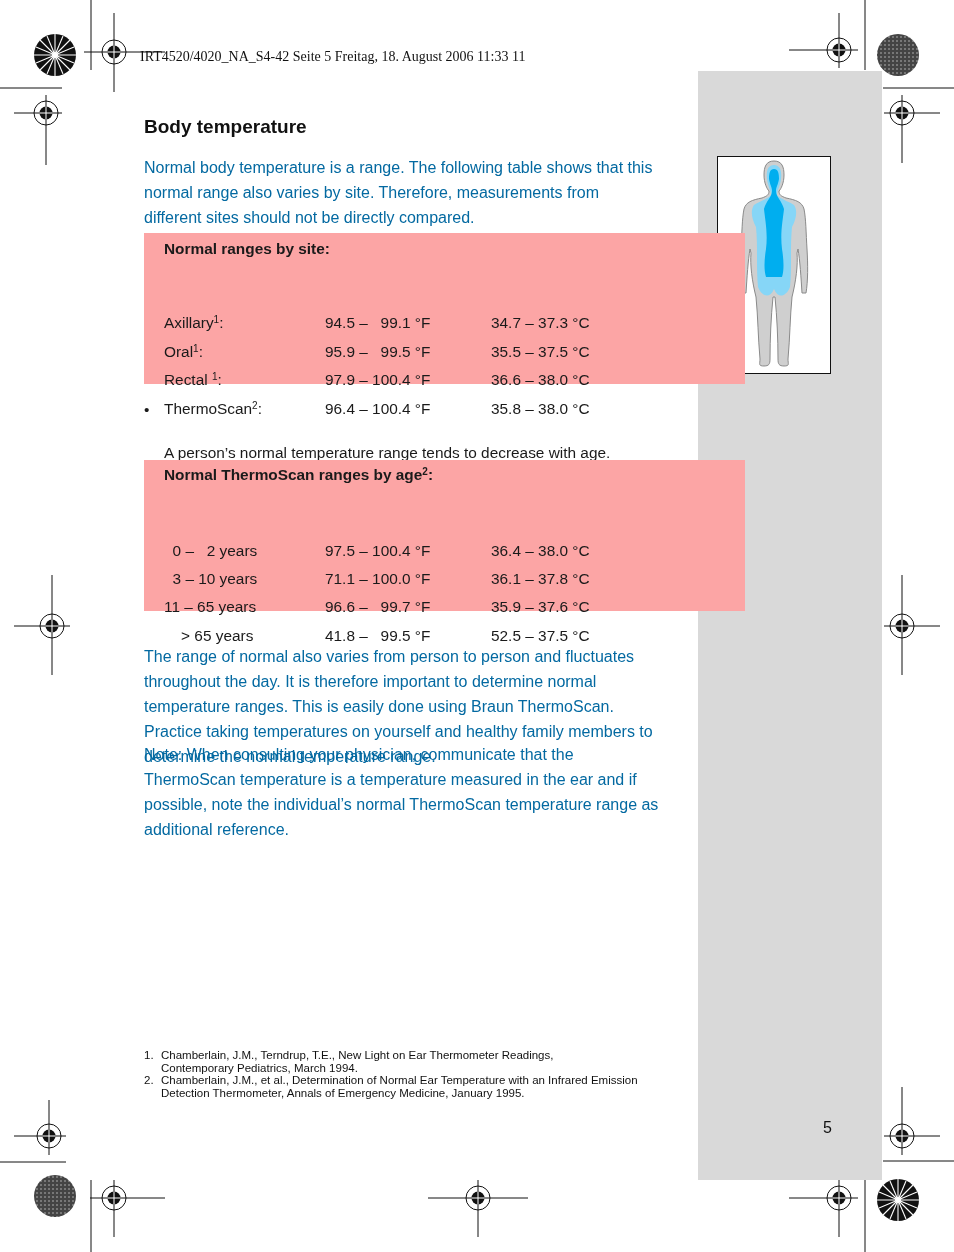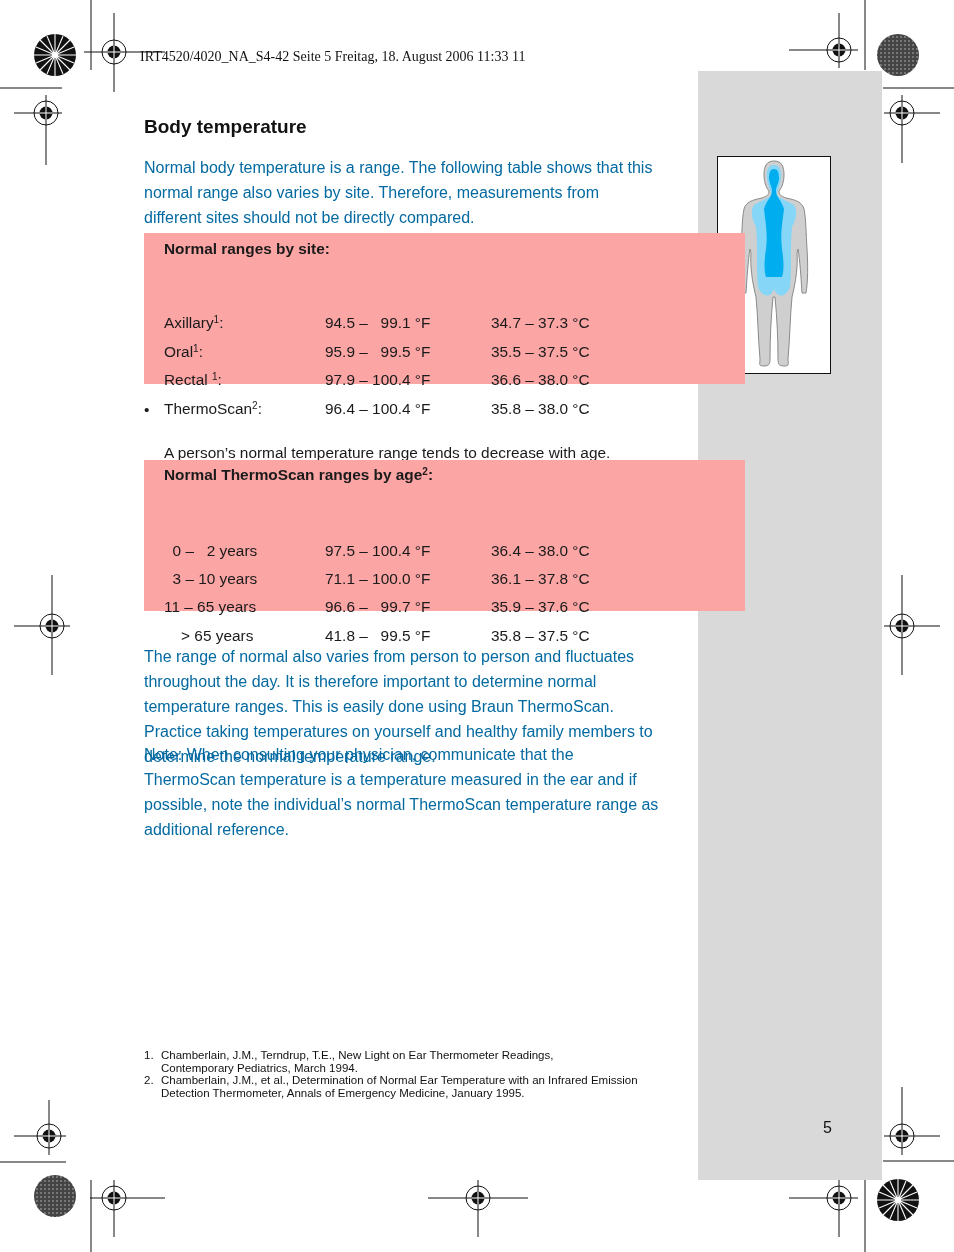--- a/index.html
+++ b/index.html
@@ -176,21 +176,21 @@
     <span class="tcol" style="left:327px">36.1 – 37.8 °C</span>
   </div>
   <div class="trow" style="top:91px;">
     <span class="tcol" style="left:0">11 – 65 years</span>
     <span class="tcol" style="left:161px">96.6 –   99.7 °F</span>
     <span class="tcol" style="left:327px">35.9 – 37.6 °C</span>
   </div>
   <div class="trow" style="top:120px;">
     <span class="tcol" style="left:0">    &gt; 65 years</span>
     <span class="tcol" style="left:161px">41.8 –   99.5 °F</span>
-    <span class="tcol" style="left:327px">35.8 – 37.5 °C</span>
+    <span class="tcol" style="left:327px">52.5 – 37.5 °C</span>
   </div>
 </div>
 
 <div class="abs para" style="top:628px;width:525px;margin-top:16px;">The range of normal also varies from person to person and fluctuates throughout the day. It is therefore important to determine normal temperature ranges. This is easily done using Braun ThermoScan. Practice taking temperatures on yourself and healthy family members to determine the normal temperature range.</div>
 <div class="abs para" style="top:742px;width:515px;">Note: When consulting your physician, communicate that the ThermoScan temperature is a temperature measured in the ear and if possible, note the individual’s normal ThermoScan temperature range as additional reference.</div>
 
 <div class="abs footnotes">
   <div class="fn">
     <span class="num">1.</span>
     <span style="display:block;width:445px;">Chamberlain, J.M., Terndrup, T.E., New Light on Ear Thermometer Readings, Contemporary Pediatrics, March 1994.</span>

